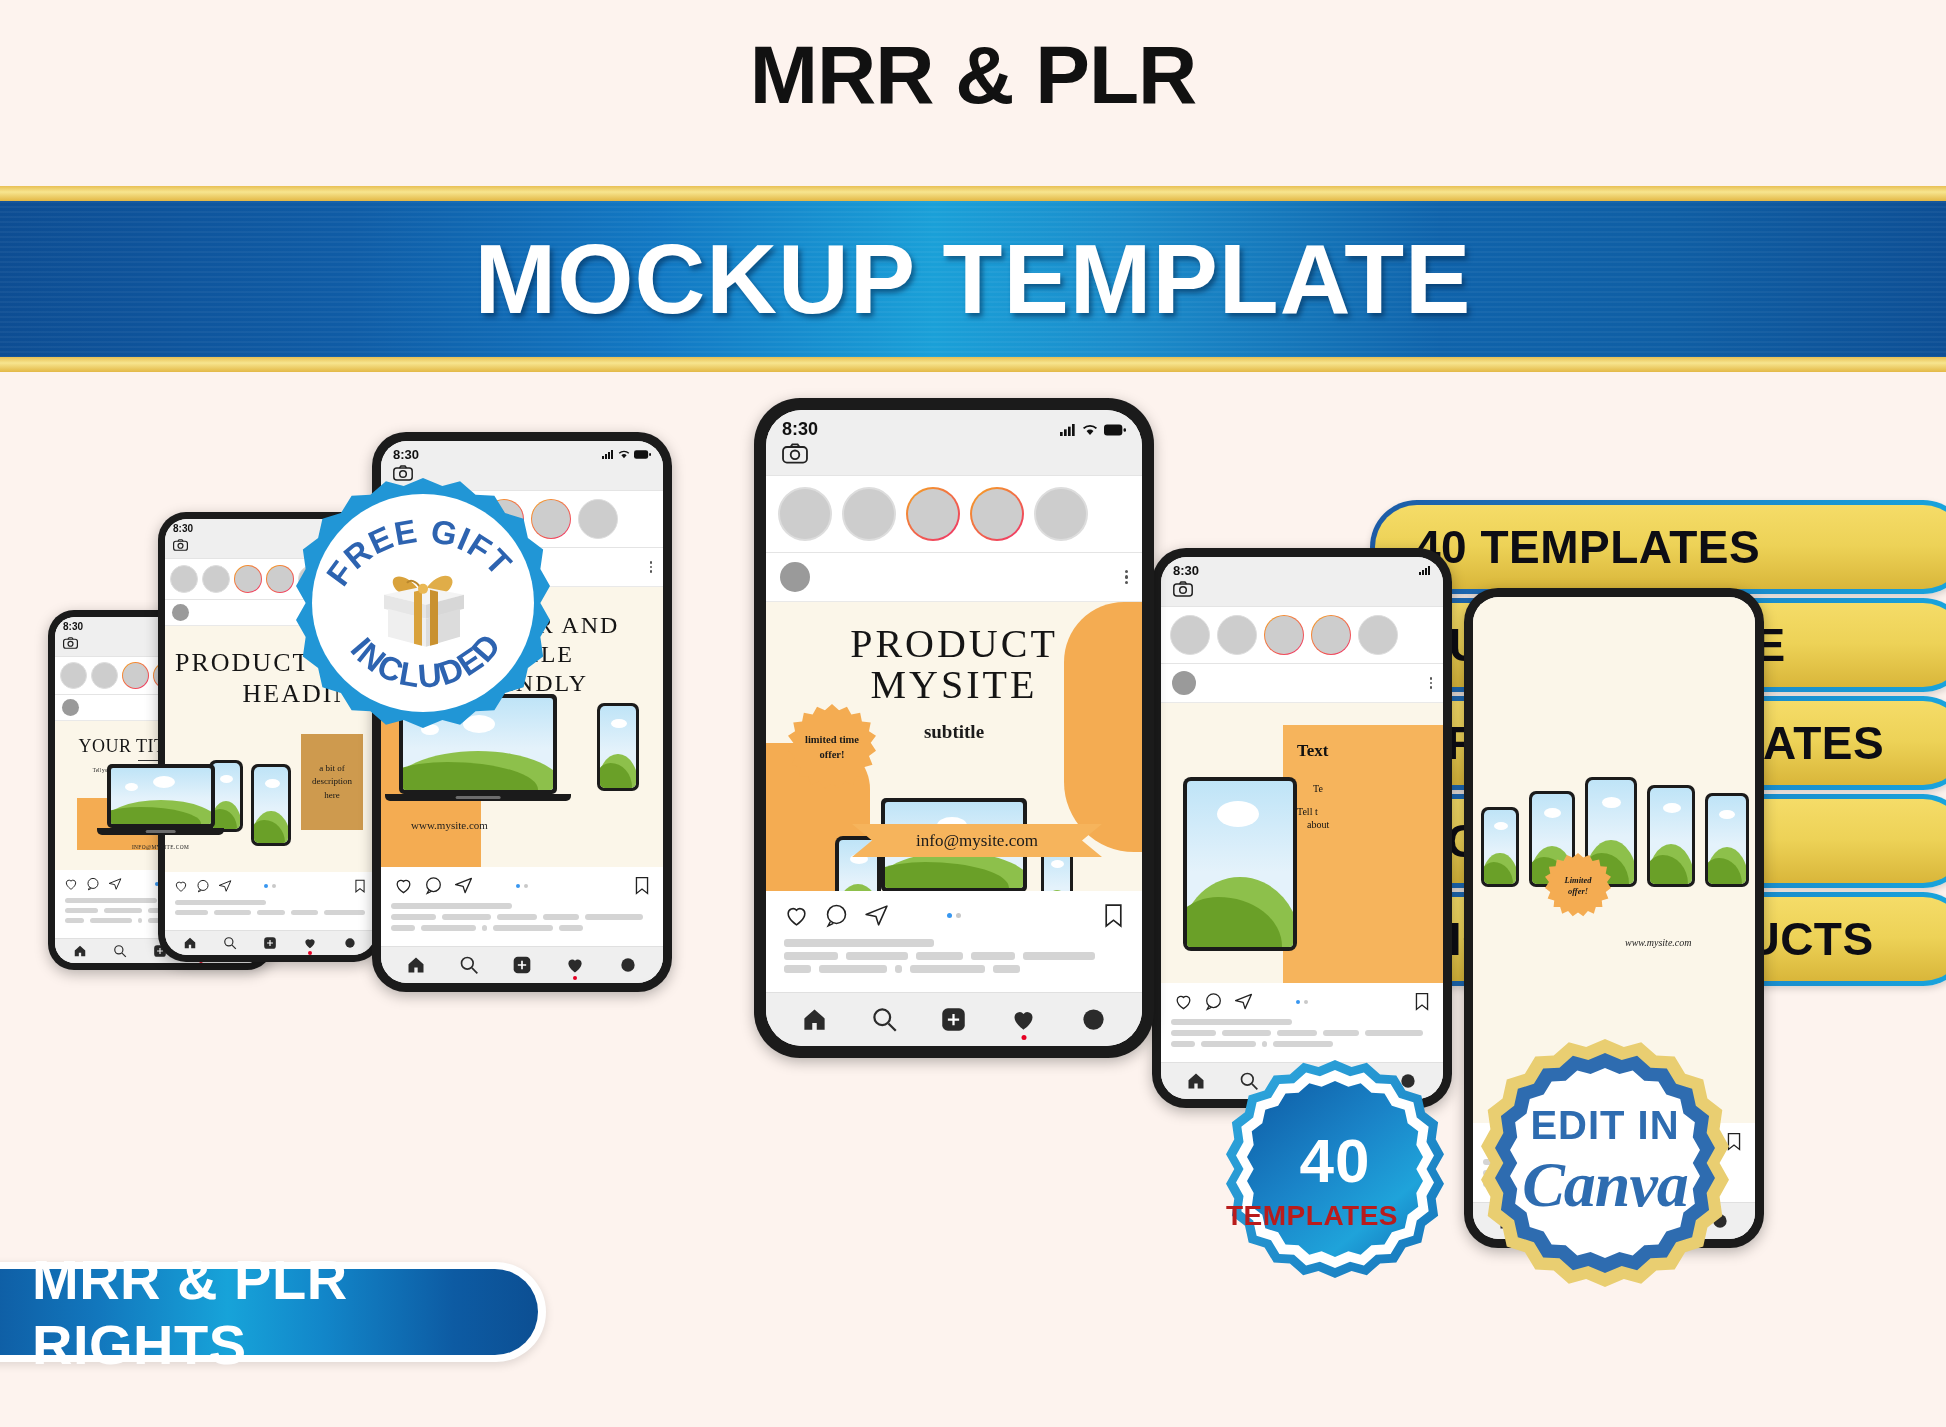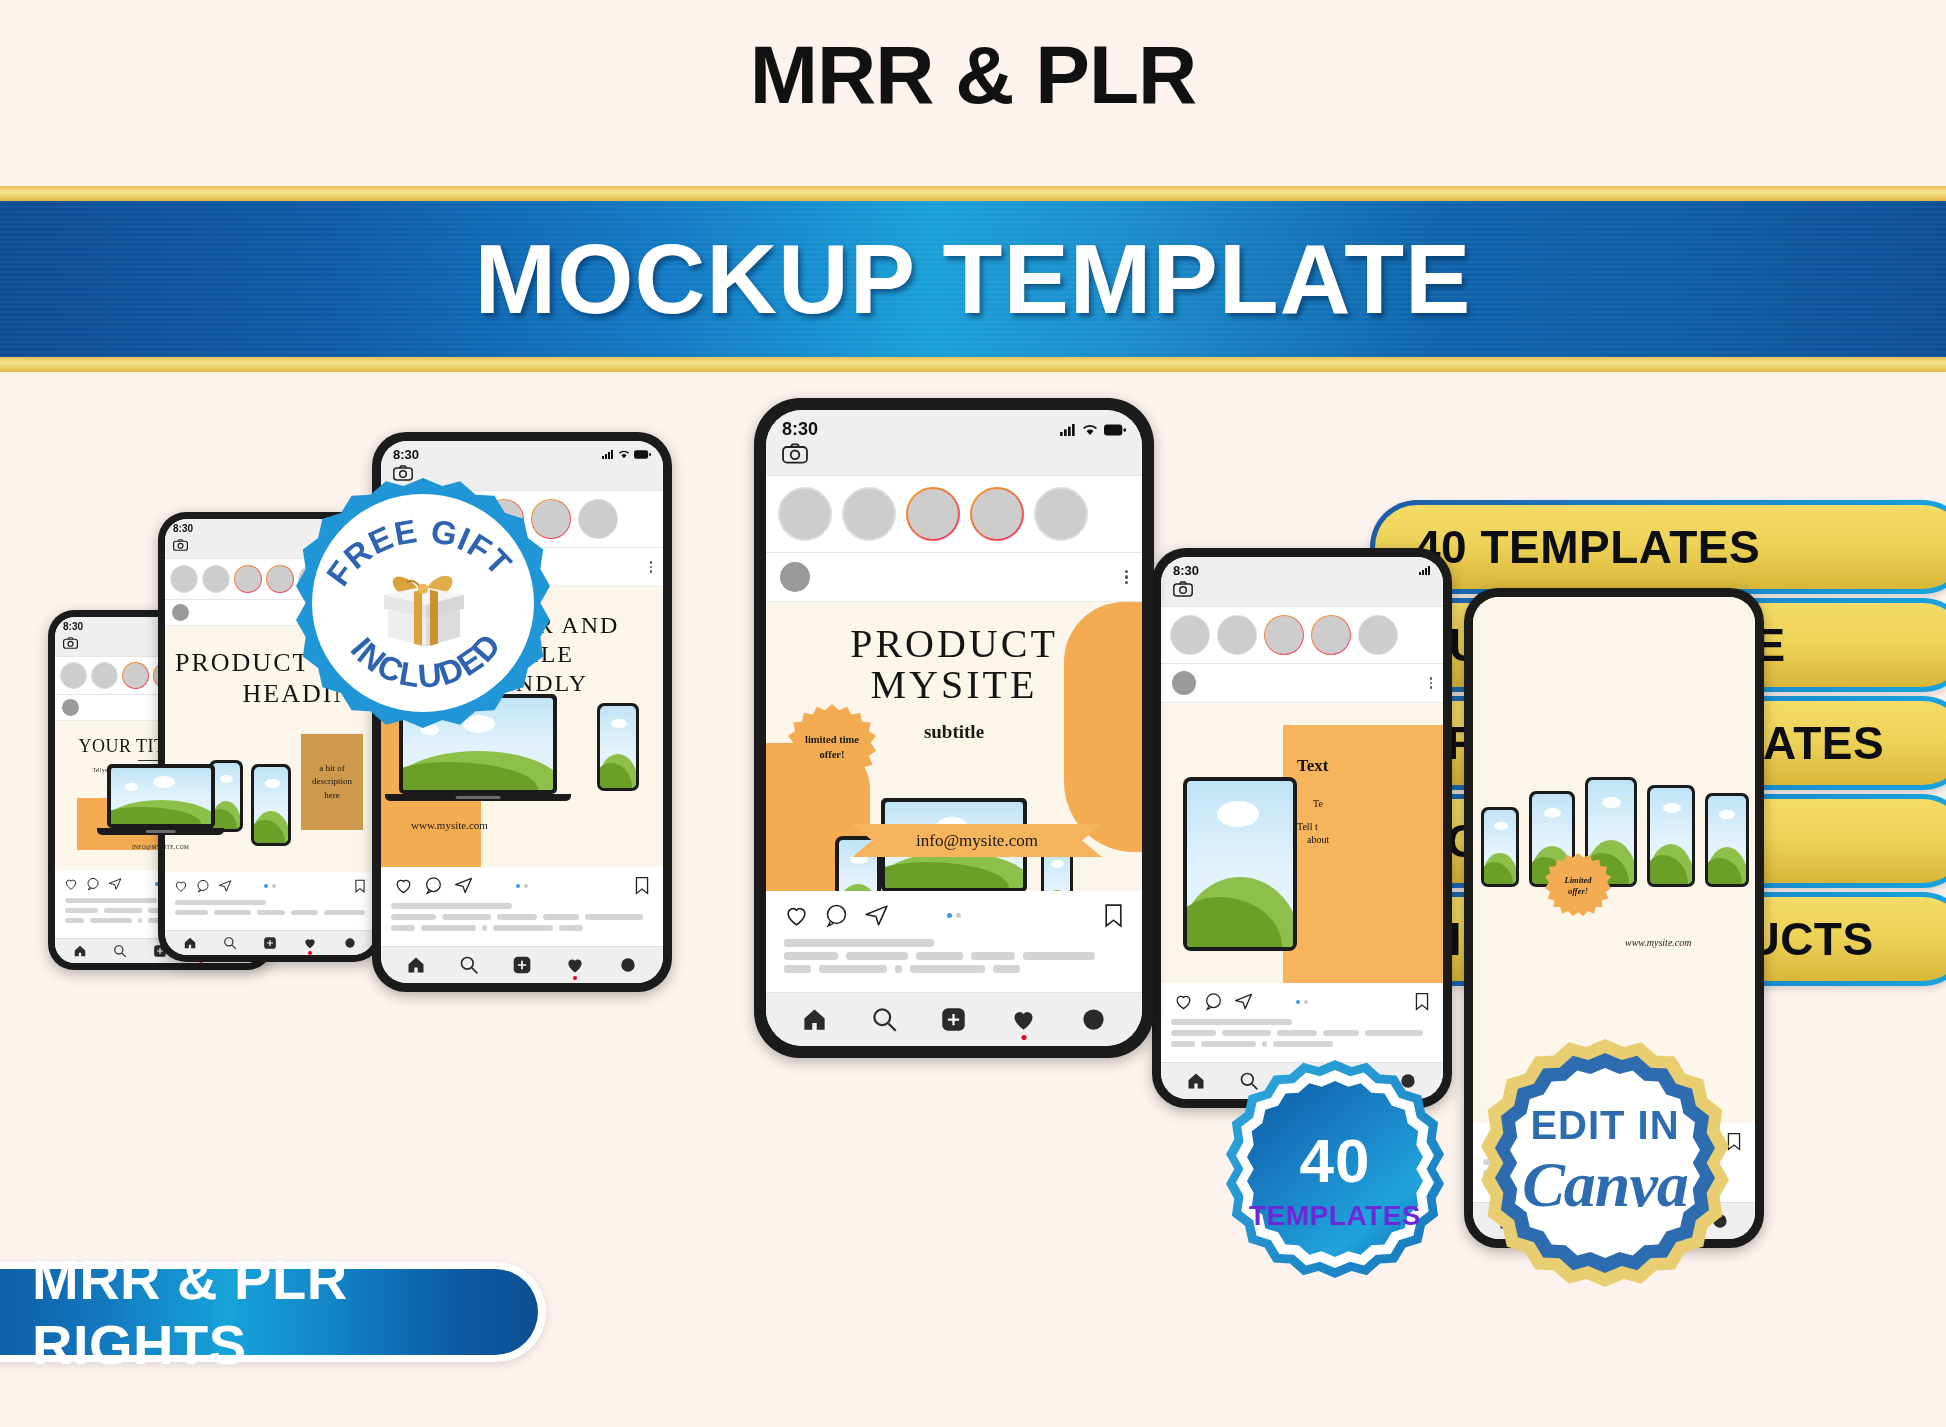--- a/index.html
+++ b/index.html
@@ -182,22 +182,22 @@
   .giftbox{ position:absolute; left:50%; top:50%; transform:translate(-50%,-48%); }
 
   
   #forty-badge{ left:1226px; top:1060px; width:218px; height:218px; z-index:45; }
   #forty-badge .ring{ background:linear-gradient(135deg,#2fa9de,#1678bd); }
   #forty-badge .inner{ position:absolute; inset:10px; background:#fff; }
   #forty-badge .core{ position:absolute; inset:21px;
      background:linear-gradient(140deg,#0e5ba4 0%,#1a84c8 45%,#1fa3da 75%,#1273b9 100%); }
   .forty-num{ position:absolute; left:0; right:0; top:30%; text-align:center;
      color:#fff; font-size:62px; font-weight:bold; letter-spacing:1px; }
-  .forty-lbl{ position:absolute; left:0; right:0; top:64%; text-align:center;
-     color:#6d28d9; font-size:28px; font-weight:bold; letter-spacing:.5px; }
+  .forty-lbl{ position:absolute; left:0; right:0; top:64%; 
+     color:#b91c1c; font-size:28px; font-weight:bold; letter-spacing:.5px; }
 
   
   #canva-badge{ left:1481px; top:1039px; width:248px; height:248px; z-index:45; }
   #canva-badge .ringgold{ background:#E9CE71; }
   #canva-badge .ringblue{ position:absolute; inset:14px; background:#2e6cb0; }
   #canva-badge .inner{ position:absolute; inset:29px; background:#fff; }
   .canva-l1{ position:absolute; left:0; right:0; top:26%; text-align:center;
      color:#2e6cb0; font-size:40px; font-weight:bold; letter-spacing:1px; }
   .canva-l2{ position:absolute; left:0; right:0; top:44%; text-align:center;
      color:#2e6cb0; font-size:64px; font-style:italic; font-weight:bold;
@@ -677,21 +677,21 @@
       <div class="posthead" style="padding:7px 11px;">
         <div class="avatar" style="width:24px;height:24px;"></div>
         <div class="dots3">
             <i></i>
             <i></i>
             <i></i>
           </div>
       </div>
       <div class="post">
         <div style="position:absolute;right:0;top:22px;width:160px;height:260px;background:#F6B45C;">
-          <div class="serif" style="font-weight:bold;font-size:17px;color:#111;padding:16px 0 0 14px;margin-top:15px;">Text</div>
+          <div class="serif" style="font-weight:bold;font-size:17px;color:#111;padding:16px 0 0 14px;">Text</div>
           <div class="serif" style="font-size:10px;color:#111;padding:22px 0 0 30px;">Te</div>
           <div class="serif" style="font-size:10px;color:#111;padding:12px 0 0 14px;">Tell t</div>
           <div class="serif" style="font-size:10px;color:#111;padding:2px 0 0 24px;">about</div>
         </div>
         <div style="position:absolute;left:22px;top:74px;z-index:3;">
           <div class="devtab" style="width:114px;">
               <div class="scene" style="height:166px;border-radius:4px;">
             <div class="cloud" style="width:42px;height:26px;left:28%;top:12%;"></div>
             <div class="hill1"></div>
                 <div class="hill2"></div>

